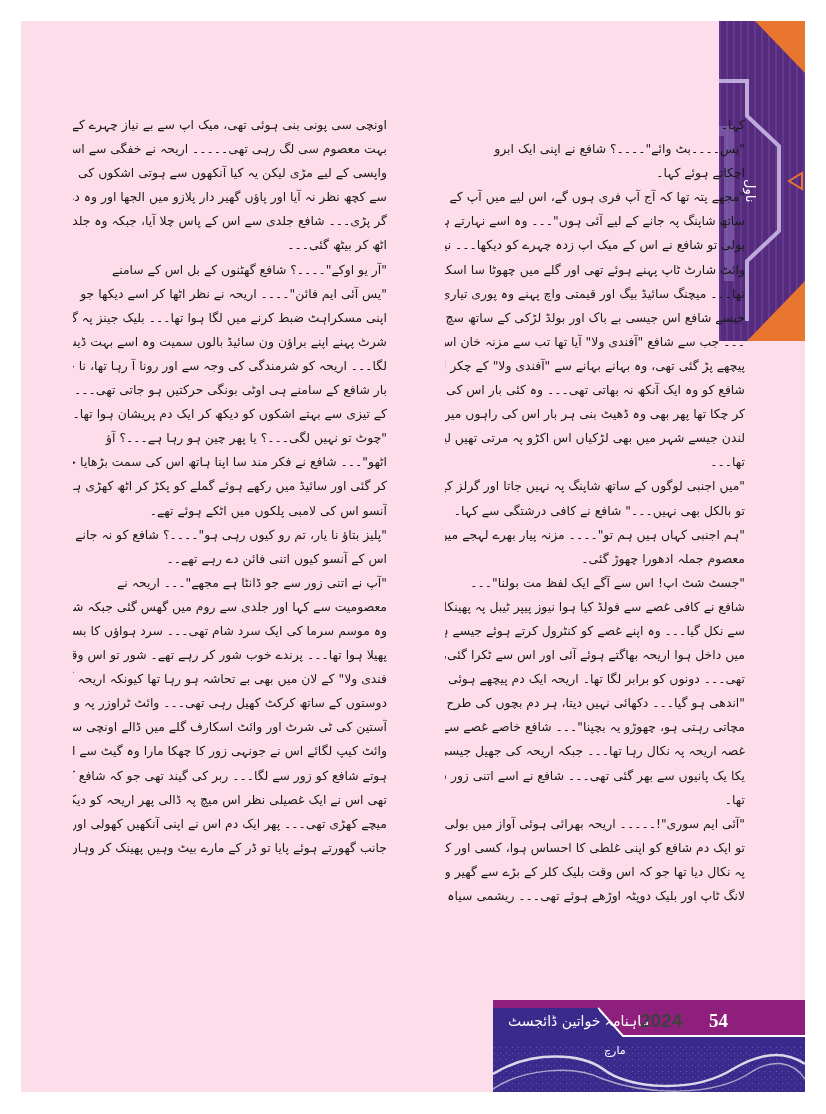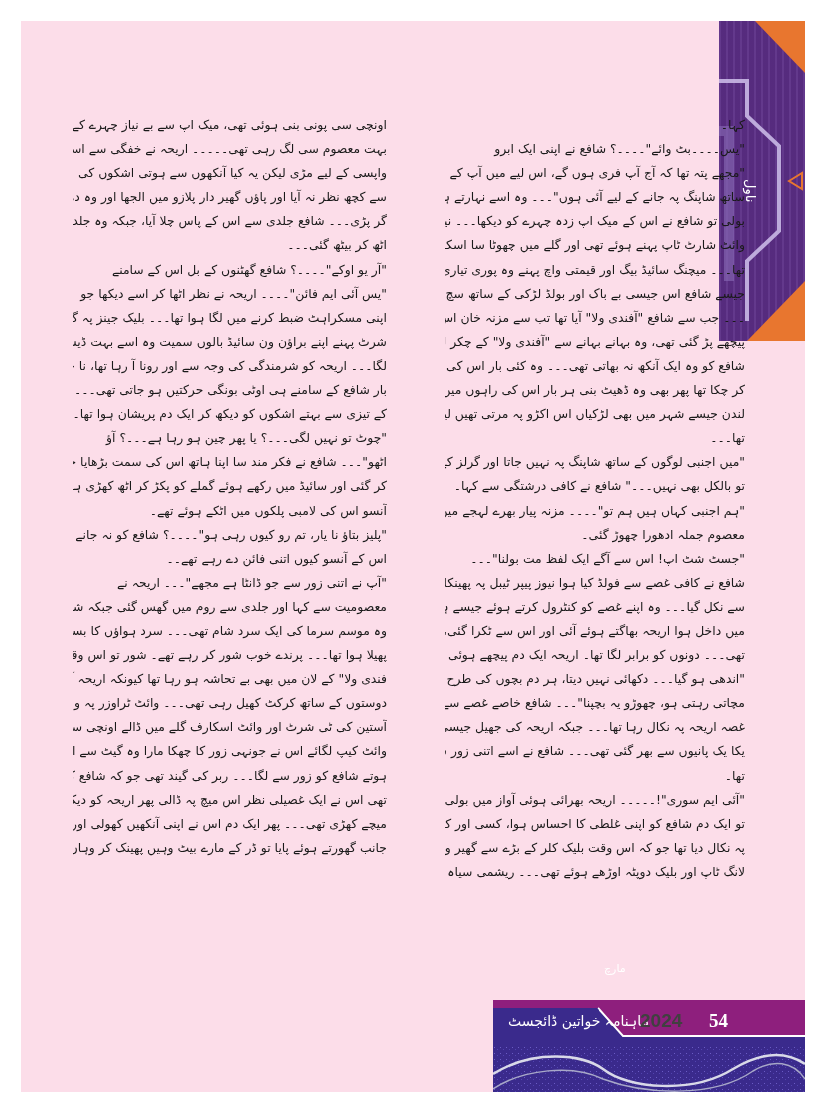--- a/index.html
+++ b/index.html
@@ -58,21 +58,21 @@
   .footer-blue svg { position: absolute; left: 0; top: 0; }
   .page-number {
     position: absolute; left: 709px; top: 1010px; color: #ffffff;
     font-family: Liberation Serif, serif; font-weight: bold; font-size: 19px;
   }
   .year {
     position: absolute; left: 640px; top: 1010px; color: #404040;
     font-family: "Liberation Sans", sans-serif; font-weight: bold; font-size: 19px;
   }
   .month {
-    position: absolute; left: 604px; top: 962px; color: #ffffff;
+    position: absolute; left: 604px; top: 1044px; color: #ffffff;
     font-size: 11px; direction: rtl;
   }
   .magazine-name {
     position: absolute; left: 508px; top: 1013px; color: #ffffff;
     font-size: 14px; direction: rtl; white-space: nowrap;
   }
 </style>
 </head>
 <body>
 
@@ -86,20 +86,21 @@
     <polyline points="-10,60 28,60 28,95 60,125 60,210 28,240 28,300" fill="none" stroke="#c9b8e6" stroke-width="4" opacity="0.9"></polyline>
     <polyline points="-10,110 10,110 10,260" fill="none" stroke="#8a6cb7" stroke-width="10" opacity="0.6"></polyline>
     <polygon points="70,160 83,152 83,168" fill="none" stroke="#e8762f" stroke-width="2"></polygon>
   </svg>
   <div class="label">ناول</div>
 </div>
 
 <div class="col col-right" id="col-right">
     <span class="line">کہا۔</span>
     <span class="line">"یس۔۔۔۔بٹ وائے"۔۔۔۔؟ شافع نے اپنی ایک ابرو</span>
+    <span class="line">اچکاتے ہوئے کہا۔</span>
     <span class="line">"مجھے پتہ تھا کہ آج آپ فری ہوں گے، اس لیے میں آپ کے</span>
     <span class="line">ساتھ شاپنگ پہ جانے کے لیے آئی ہوں"۔۔۔ وہ اسے نہارتے ہوئے</span>
     <span class="line">بولی تو شافع نے اس کے میک اپ زدہ چہرے کو دیکھا۔۔۔ نیوی بلو جینز پہ</span>
     <span class="line">وائٹ شارٹ ٹاپ پہنے ہوئے تھی اور گلے میں چھوٹا سا اسکارف جھول رہا</span>
     <span class="line">تھا۔۔۔ میچنگ سائیڈ بیگ اور قیمتی واچ پہنے وہ پوری تیاری سے آئی تھی،</span>
     <span class="line">جیسے شافع اس جیسی بے باک اور بولڈ لڑکی کے ساتھ سچ مچ چلا ہی جائے گا</span>
     <span class="line">۔۔۔ جب سے شافع "آفندی ولا" آیا تھا تب سے مزنہ خان اس کے</span>
     <span class="line">پیچھے پڑ گئی تھی، وہ بہانے بہانے سے "آفندی ولا" کے چکر لگاتی تھی جبکہ</span>
     <span class="line">شافع کو وہ ایک آنکھ نہ بھاتی تھی۔۔۔ وہ کئی بار اس کی اچھی خاصی انسلٹ</span>
     <span class="line">کر چکا تھا پھر بھی وہ ڈھیٹ بنی ہر بار اس کی راہوں میں آ جاتی تھی۔۔۔۔</span>

